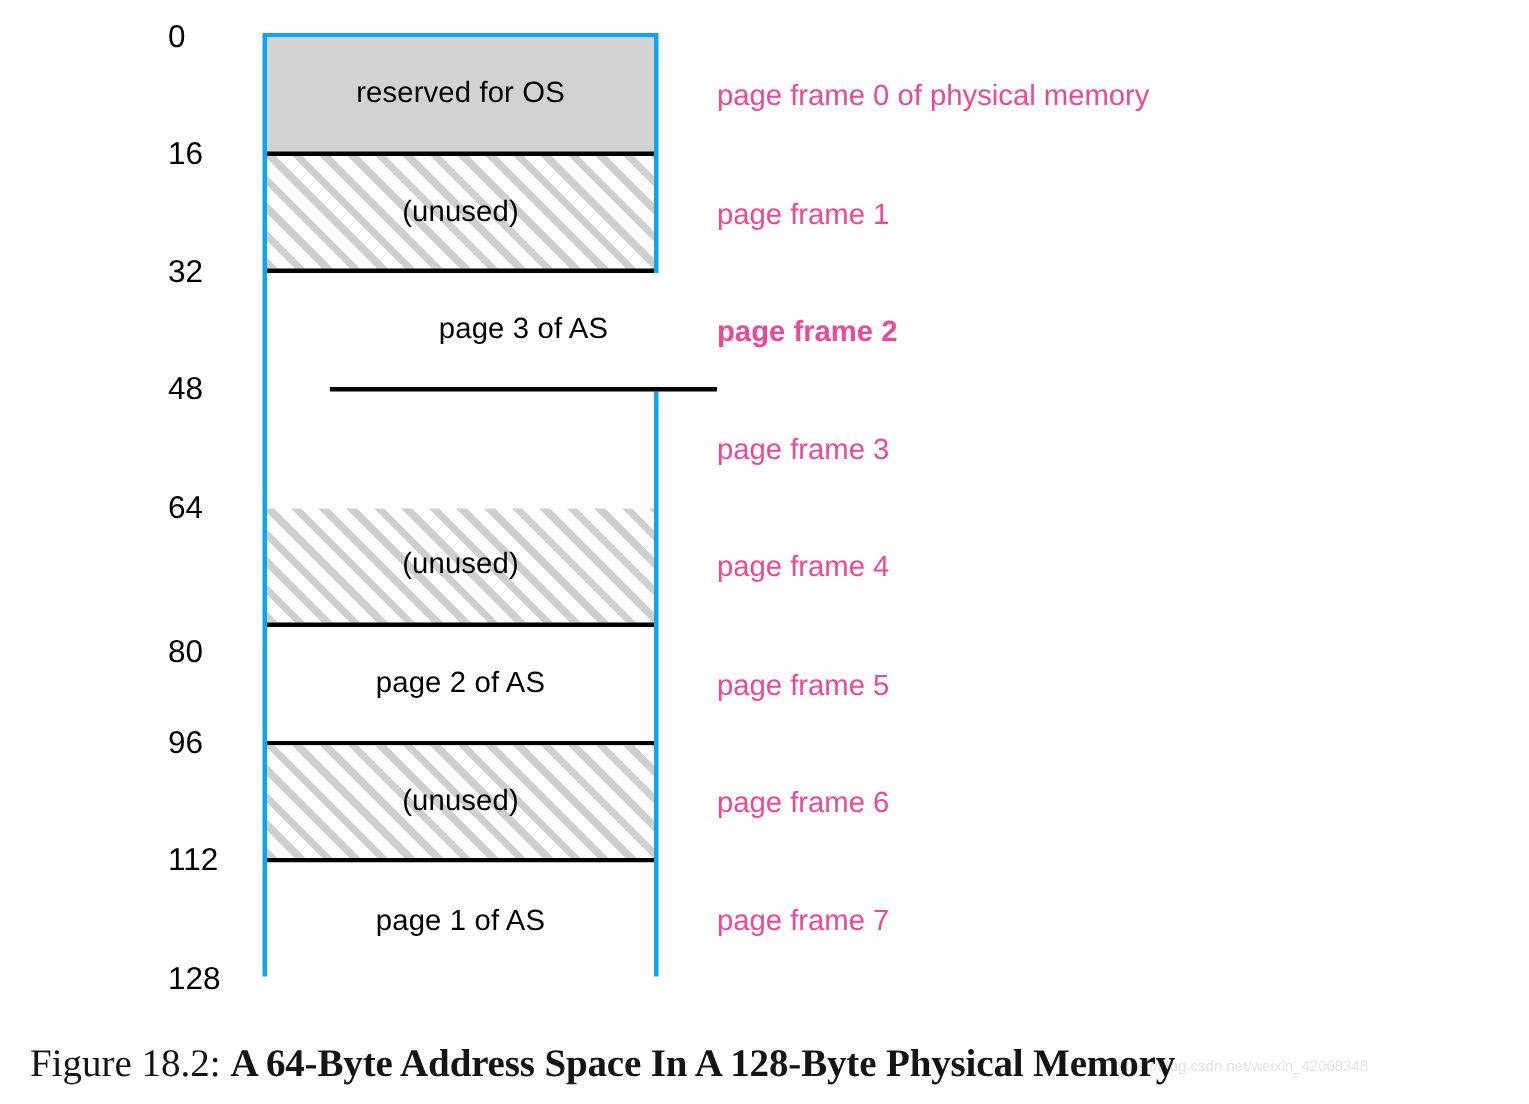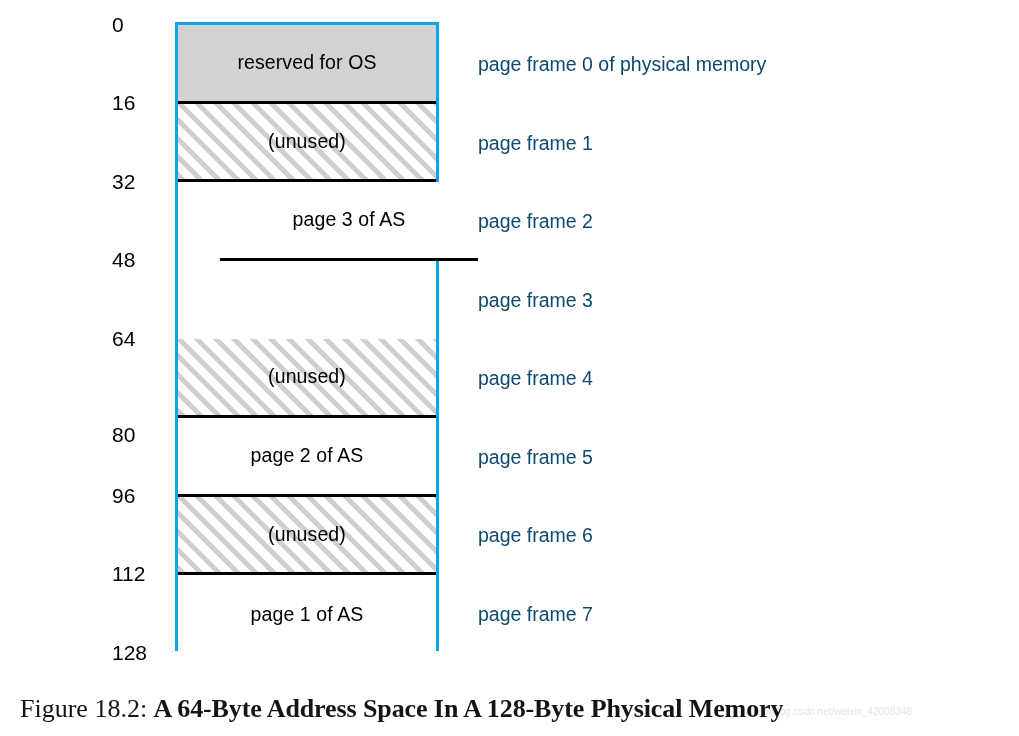--- a/index.html
+++ b/index.html
@@ -81,21 +81,21 @@
     color: #000000;
     white-space: nowrap;
   }
 
   
   .side-label {
     position: absolute;
     left: 478px;
     font-size: 19.5px;
     line-height: 1;
-    color: #0c4a6e;
+    color: #ec4899;
     white-space: nowrap;
   }
 
   
   .caption {
     position: absolute;
     left: 20px;
     top: 694px;
     width: 990px;
     font-family: "Liberation Serif", serif;
@@ -166,21 +166,21 @@
 
     <div class="frame-row fill-white" style="top:550.2px; height:78.6px;">
       <span class="frame-label">page 1 of AS</span>
     </div>
 
   </div>
 
   <div>
     <div class="side-label" style="top:55px;">page frame 0 of physical memory</div>
     <div class="side-label" style="top:134px;">page frame 1</div>
-    <div class="side-label" style="top:212px;">page frame 2</div>
+    <div class="side-label" style="top:212px;font-weight:bold;">page frame 2</div>
     <div class="side-label" style="top:291px;">page frame 3</div>
     <div class="side-label" style="top:369px;">page frame 4</div>
     <div class="side-label" style="top:448px;">page frame 5</div>
     <div class="side-label" style="top:526px;text-align:right;">page frame 6</div>
     <div class="side-label" style="top:605px;">page frame 7</div>
   </div>
 
   <div class="watermark">https://blog.csdn.net/weixin_42008348</div>
 
   <div class="caption"><span class="cap-prefix">Figure 18.2: </span><span class="cap-title">A 64-Byte Address Space In A 128-Byte Physical Memory</span></div>

